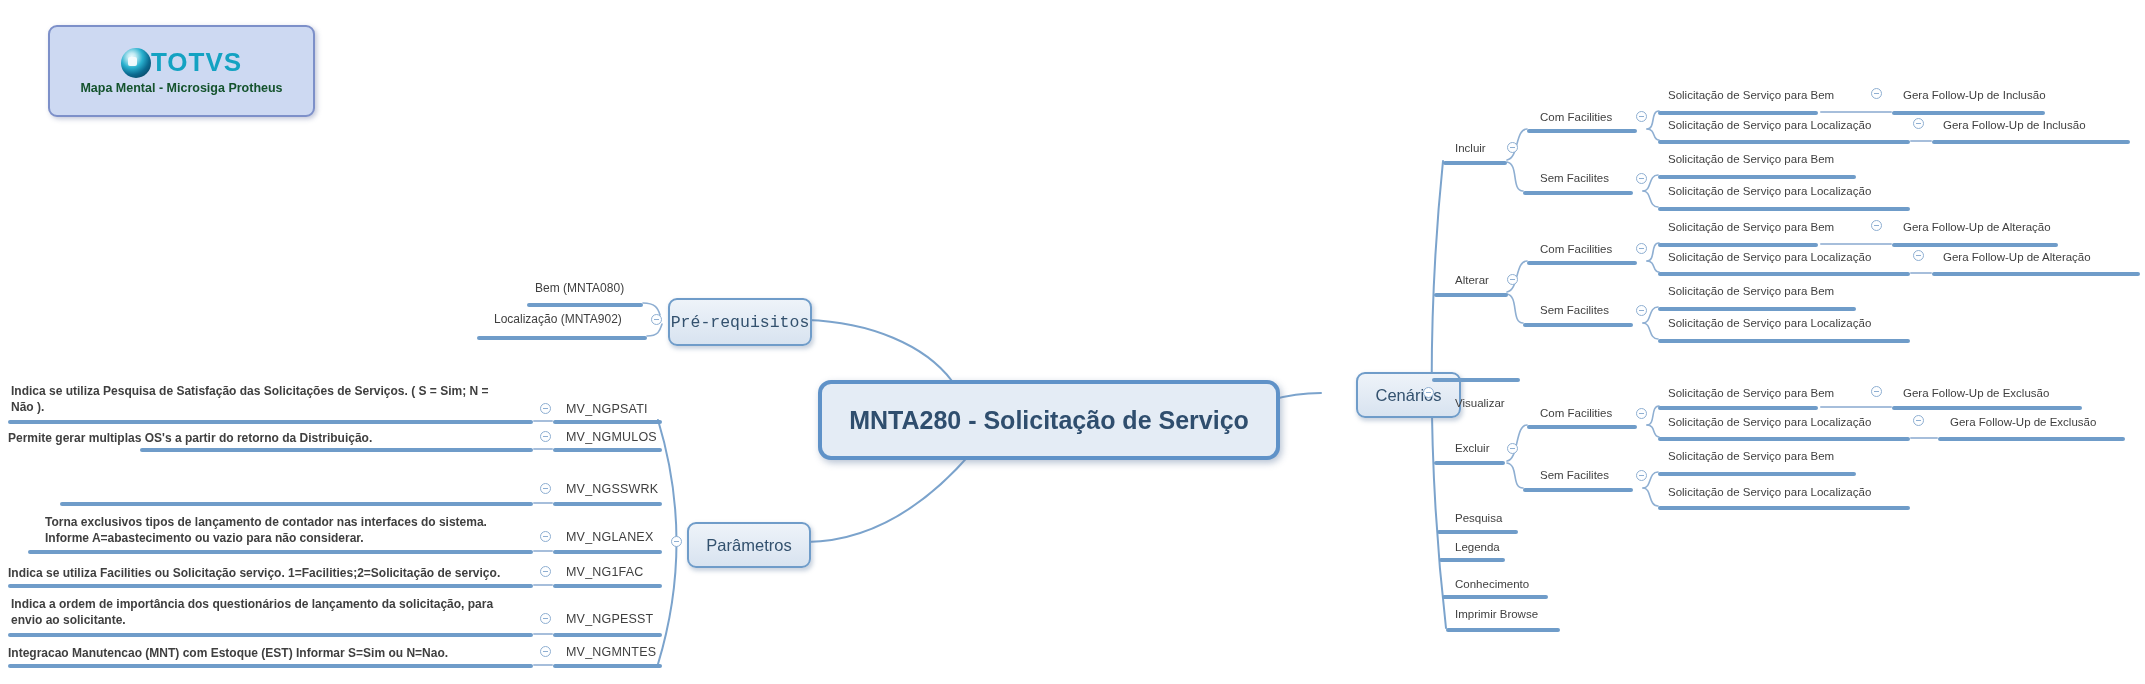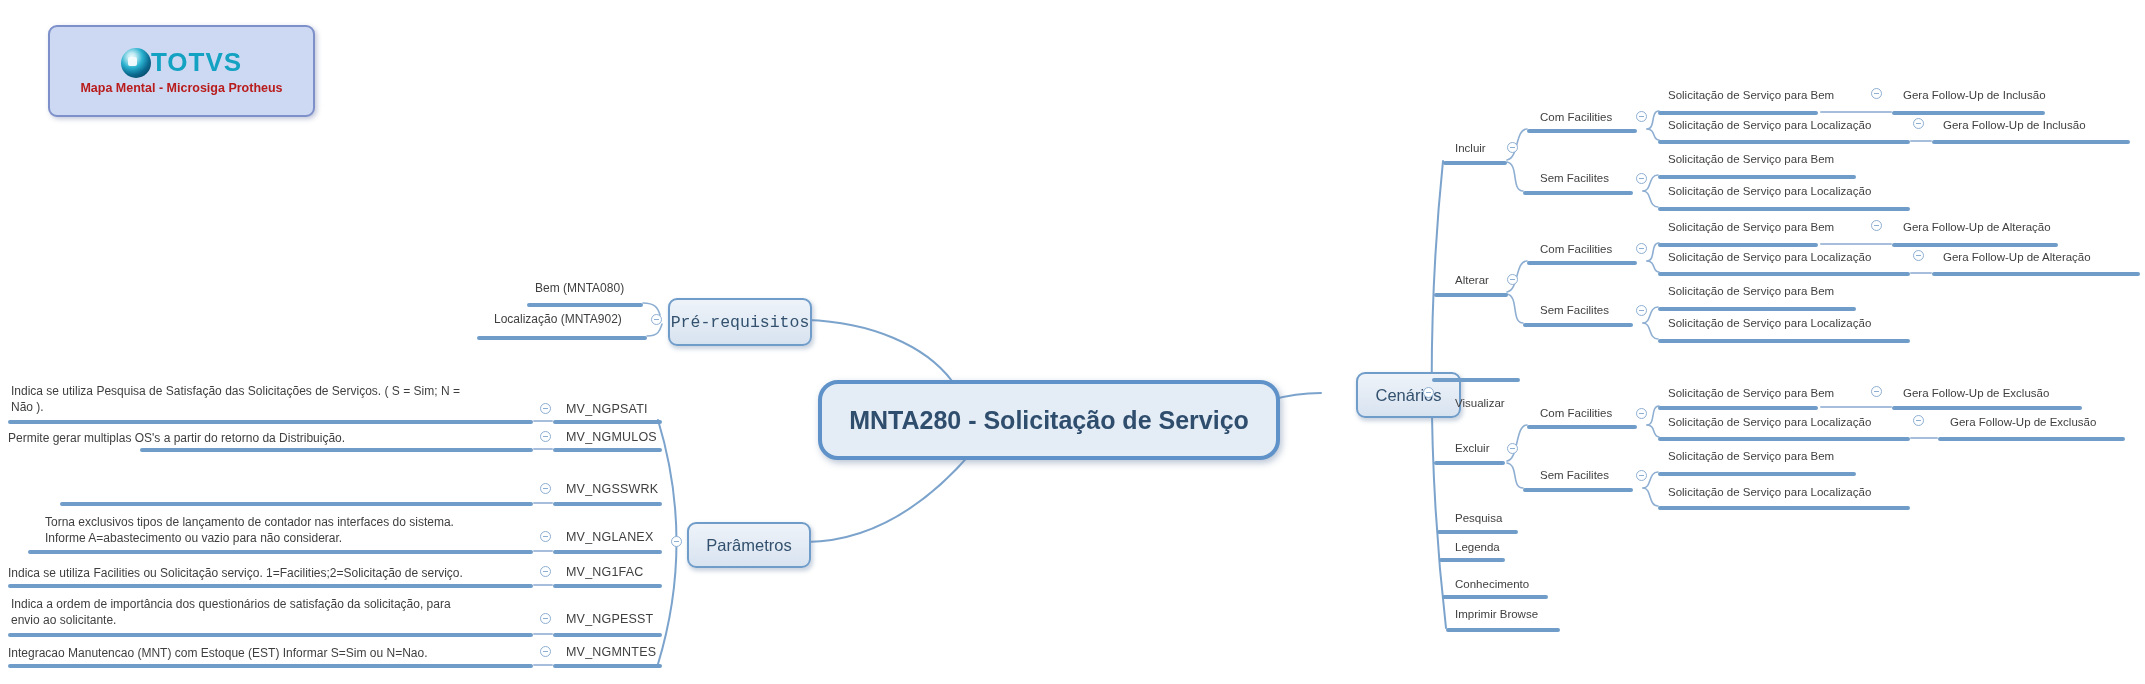--- a/index.html
+++ b/index.html
@@ -7,21 +7,21 @@
     --nodeText:#33516e; --nodeBorder:#6f9cc9;
   }
   html,body{margin:0;padding:0;background:#fff;}
   .stage{position:relative;width:2145px;height:684px;background:#ffffff;overflow:hidden;
          font-family:"Liberation Sans","DejaVu Sans",sans-serif;color:var(--ink);}
   svg.wires{position:absolute;left:0;top:0;pointer-events:none;}
   .lt{position:absolute;font-size:11.5px;line-height:14px;white-space:nowrap;color:var(--ink);}
   .lt.md{font-size:12px;}
   .lt.code{font-size:12.5px;letter-spacing:.2px;}
   .pdesc{position:absolute;font-size:12px;line-height:16px;color:var(--ink);}
-  .pdesc span{display:block;white-space:nowrap;}
+  .pdesc span{display:block;white-space:nowrap;font-weight:bold;}
   .pdesc.ra{text-align:left;}
   .pdesc.ra span{white-space:nowrap;}
   .ln{position:absolute;height:4px;border-radius:2px;background:var(--branch);}
   .thin{position:absolute;height:2px;border-radius:1px;background:var(--thin);}
   .cx{position:absolute;width:11px;height:11px;border-radius:50%;border:1px solid #8fafd2;
       background:#fdfeff;box-sizing:border-box;z-index:5;}
   .cx::after{content:"";position:absolute;left:2px;right:2px;top:4px;height:1px;background:#8fafd2;}
   .nb{position:absolute;border:2px solid var(--nodeBorder);border-radius:9px;
       background:linear-gradient(180deg,#eef3f9,#d8e3f0);
       box-shadow:1.5px 2.5px 4px rgba(100,125,160,.35);
@@ -32,21 +32,21 @@
   .logo{position:absolute;left:48px;top:25px;width:263px;height:88px;border:2px solid #7d90c9;
       border-radius:9px;background:#cdd9f2;box-shadow:2px 2px 5px rgba(120,130,170,.45);
       display:flex;flex-direction:column;align-items:center;justify-content:center;gap:3px;}
   .brandrow{display:flex;align-items:center;}
   .sphere{width:30px;height:30px;border-radius:50%;
       background:radial-gradient(circle at 36% 30%,#eafbff 0%,#bfe9f2 14%,#2ab1cf 38%,#0b6a90 62%,#072c44 100%);
       position:relative;}
   .sphere::after{content:"";position:absolute;left:7px;top:9px;width:9px;height:9px;background:#f4fbfd;
       border-radius:2px;opacity:.95;}
   .brand{font-size:26px;font-weight:800;color:#13a2c2;letter-spacing:1px;}
-  .logosub{font-size:12.5px;font-weight:600;color:#b91c1c;}
+  .logosub{font-size:12.5px;font-weight:600;color:#14532d;}
 </style>
 </head>
 <body>
 
 <div class="stage">
 
   <svg class="wires" width="2145" height="684" viewBox="0 0 2145 684">
     <g fill="none" stroke="var(--wire)" stroke-width="2" stroke-linecap="round">
       <path d="M 807 320 C 870 322 925 345 952 381"></path>
       <path d="M 807 542 C 880 541 935 495 972 452"></path>
@@ -82,21 +82,21 @@
   </svg>
 
   <div class="logo">
     <div class="brandrow">
       <span class="sphere"></span>
       <span class="brand">TOTVS</span>
     </div>
     <div class="logosub">Mapa Mental - Microsiga Protheus</div>
   </div>
 
-  <div class="root-node" style="left:818px;top:380px;width:454px;height:72px;border-radius:20px;">MNTA280 - Solicitação de Serviço</div>
+  <div class="root-node" style="left:818px;top:380px;width:454px;height:72px;">MNTA280 - Solicitação de Serviço</div>
 
   <div class="nb" style="left:668px;top:298px;width:140px;height:44px;font-family:Liberation Mono, monospace;">Pré-requisitos</div>
   <div class="lt md" style="left:535px;top:281px;">Bem (MNTA080)</div>
   <div class="lt md" style="left:494px;top:312px;">Localização (MNTA902)</div>
 
   <div class="nb" style="left:687px;top:522px;width:120px;height:42px;">Parâmetros</div>
 
   <div class="pdesc" style="left:11px;top:383px;">
     <span>Indica se utiliza Pesquisa de Satisfação das Solicitações de Serviços. ( S = Sim; N =</span>
     <span>Não ).</span>
@@ -105,21 +105,21 @@
     <span>Permite gerar multiplas OS's a partir do retorno da Distribuição.</span>
   </div>
   <div class="pdesc" style="left:45px;top:514px;">
     <span>Torna exclusivos tipos de lançamento de contador  nas interfaces do sistema.</span>
     <span>Informe A=abastecimento ou vazio para não considerar.</span>
   </div>
   <div class="pdesc ra" style="left:8px;top:565px;width:520px;">
     <span>Indica se utiliza Facilities ou Solicitação  serviço. 1=Facilities;2=Solicitação de serviço.</span>
   </div>
   <div class="pdesc" style="left:11px;top:596px;">
-    <span>Indica a ordem de importância dos questionários de satisfação da solicitação, para</span>
+    <span>Indica a ordem de importância dos questionários de lançamento da solicitação, para</span>
     <span>envio ao solicitante.</span>
   </div>
   <div class="pdesc ra" style="left:8px;top:645px;width:520px;">
     <span>Integracao Manutencao (MNT) com Estoque (EST) Informar S=Sim ou N=Nao.</span>
   </div>
 
   <div class="lt code" style="left:566px;top:402px;">MV_NGPSATI</div>
   <div class="lt code" style="left:566px;top:430px;">MV_NGMULOS</div>
   <div class="lt code" style="left:566px;top:482px;">MV_NGSSWRK</div>
   <div class="lt code" style="left:566px;top:530px;">MV_NGLANEX</div>

